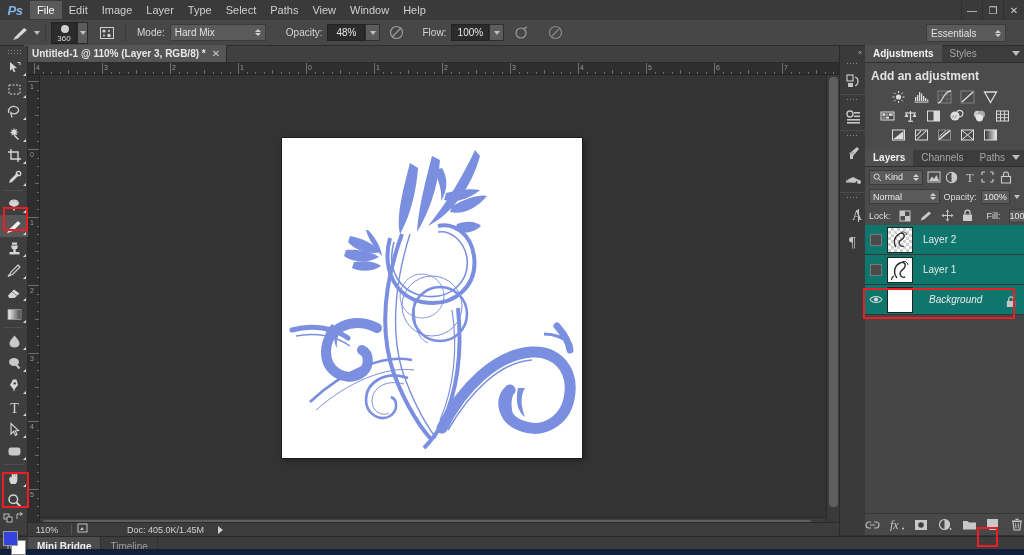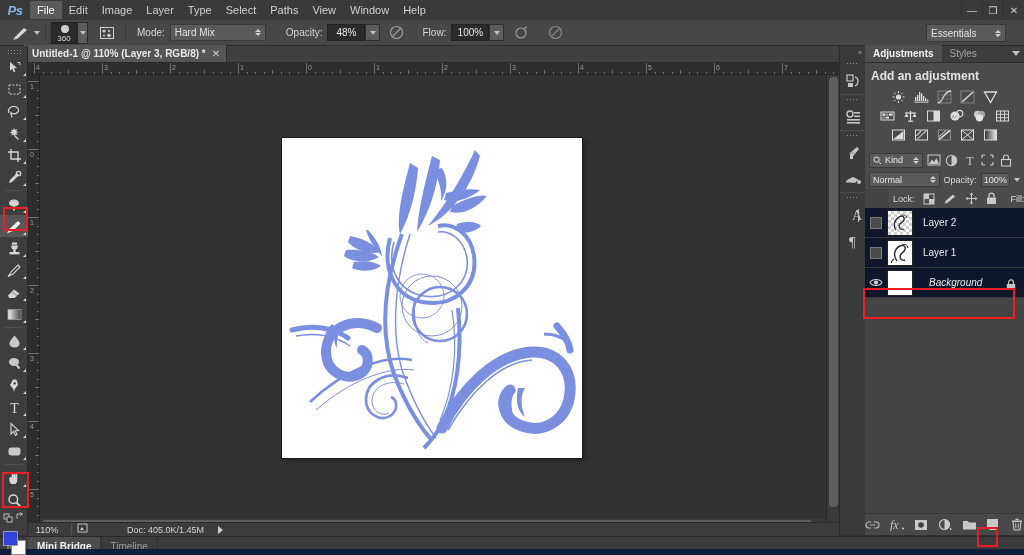--- a/index.html
+++ b/index.html
@@ -140,23 +140,23 @@
   .lyrtools { height:20px; background:#4b4b4b; display:flex; align-items:center; padding:0 4px; gap:3px; }
   .kindbox { width:54px; height:15px; background:#5a5a5a; border:1px solid #3b3b3b; display:flex;
     align-items:center; gap:3px; padding:0 3px; font-size:9px; color:#e6e6e6; }
   .filtico { width:15px;height:15px; display:flex;align-items:center;justify-content:center; }
   .blendrow { height:19px; background:#4b4b4b; display:flex; align-items:center; padding:0 4px; gap:4px; }
   .blendsel { width:72px; height:15px; background:#5a5a5a; border:1px solid #3b3b3b; display:flex;
     align-items:center; justify-content:space-between; padding:0 3px; font-size:9px; color:#e8e8e8; }
   .minilabel { font-size:9px; color:#ddd; }
   .minifield { width:30px; height:14px; background:#5a5a5a; border:1px solid #3b3b3b; font-size:9px;
     color:#e8e8e8; display:flex; align-items:center; justify-content:center; }
-  .lockrow { height:19px; background:#4b4b4b; display:flex; align-items:center; padding:0 4px; gap:8px;margin-left:24px; }
-
-  .layerlist { background:#0f172a;text-align:center; }
+  .lockrow { height:19px; background:#4b4b4b; display:flex; align-items:center; padding:0 4px; gap:8px; }
+
+  .layerlist { background:#0f766e;text-align:center; }
   .layerrow { height:30px; display:flex; align-items:center; border-bottom:1px solid #363636;
     position:relative; }
   .layerrow.selected { background:#5a6a82; }
   .eyecell { width:22px; height:30px; display:flex; align-items:center; justify-content:center; }
   .eyebox { width:12px;height:12px;border:1px solid #7a7a7a; background:#4a4a4a; }
   .thumb { width:26px; height:26px; border:1px solid #222; background:#fff; overflow:hidden; }
   .checker { width:100%; height:100%;
     background-image:
       linear-gradient(45deg,#cfcfcf 25%,transparent 25%,transparent 75%,#cfcfcf 75%),
       linear-gradient(45deg,#cfcfcf 25%,transparent 25%,transparent 75%,#cfcfcf 75%);
@@ -905,20 +905,26 @@
                   <stop offset="0" stop-color="#2a2a2a"></stop>
                   <stop offset="1" stop-color="#efefef"></stop>
                 </linearGradient>
               </defs>
               <rect x="1.5" y="2" width="12" height="10" fill="url(#gm)" stroke="#dcdcdc" stroke-width="1"></rect>
             </svg>
         </div>
       </div>
     </div>
 
+    <div class="ptabrow">
+      <div class="ptab active">Layers</div>
+      <div class="ptab">Channels</div>
+      <div class="ptab">Paths</div>
+      <div class="pmenu"></div>
+    </div>
 
     <div class="lyrtools">
       <div class="kindbox">
         <svg width="9" height="9" viewBox="0 0 9 9">
             <circle cx="3.6" cy="3.6" r="2.6" fill="none" stroke="#dcdcdc"></circle>
             <path d="M5.6 5.6 L8 8" stroke="#dcdcdc"></path>
           </svg>
         <span>Kind</span>
         <span class="spin" style="margin-left:auto">
             <i class="up"></i>

